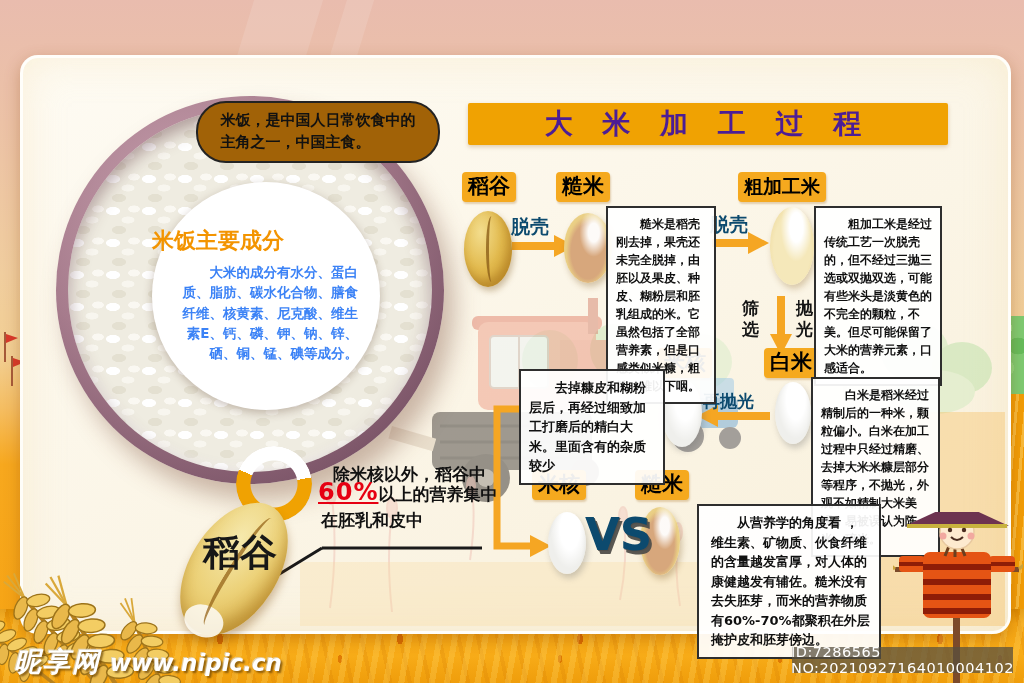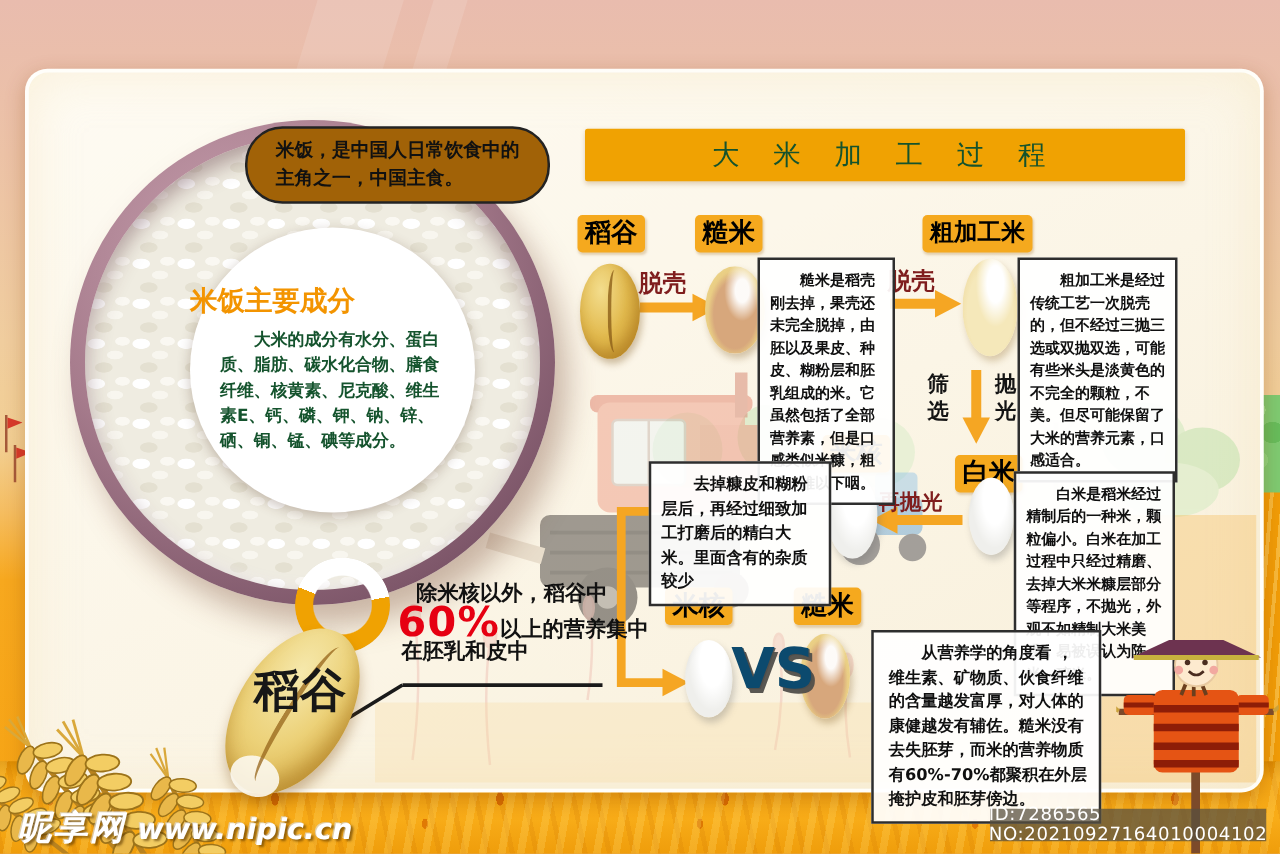--- a/index.html
+++ b/index.html
@@ -50,47 +50,47 @@
   .bubble{position:absolute;left:196px;top:101px;width:244px;height:62px;background:#a16207;
     border:2px solid #232323;border-radius:30px;box-sizing:border-box;
     display:flex;align-items:center;justify-content:center;}
   .bubble p{margin:0;padding:0 12px;font-size:15px;font-weight:bold;line-height:1.45;}
   
   .comp-circle{position:absolute;left:152px;top:182px;width:228px;height:228px;border-radius:50%;
     background:#fff;box-shadow:0 3px 10px rgba(80,50,30,.3);}
   .comp-title{position:absolute;left:0;top:44px;width:100%;text-align:left;
     font-size:22px;font-weight:bold;color:#f39400;}
   .comp-body{position:absolute;left:24px;top:80px;width:182px;font-size:13.5px;font-weight:bold;
-    line-height:1.5;text-indent:2em;color:#14532d;}
+    line-height:1.5;text-indent:2em;color:#3b82f6;text-align:right;}
   
   .donut{position:absolute;left:236px;top:446px;width:76px;height:76px;border-radius:50%;
     background:conic-gradient(from 80deg,#f0a202 0 212deg,#ffffff 212deg 360deg);
     -webkit-mask:radial-gradient(circle,transparent 0 23px,#000 24px);
             mask:radial-gradient(circle,transparent 0 23px,#000 24px);
     filter:drop-shadow(1px 2px 2px rgba(120,80,20,.35));}
   .callout-l1{position:absolute;left:333px;top:463px;font-size:17px;font-weight:bold;}
   .callout-l2{position:absolute;left:318px;top:478px;display:flex;align-items:baseline;}
-  .callout-pct{font-size:33px;font-weight:bold;color:#e60012;letter-spacing:1px;}
+  .callout-pct{font-size:24px;font-weight:bold;color:#e60012;letter-spacing:1px;text-decoration:underline;}
   .callout-rest{font-size:17px;font-weight:bold;}
   .callout-l3{position:absolute;left:321px;top:509px;font-size:17px;font-weight:bold;}
   
   .big-grain{position:absolute;left:190px;top:496px;width:88px;height:146px;border-radius:50%;
     transform:rotate(32deg);
     background:radial-gradient(ellipse at 38% 30%,#f6e9ad 0%,#ecd178 45%,#d9b04a 80%,#c89b38 100%);
     box-shadow:inset -6px -10px 14px rgba(150,100,20,.4),4px 6px 10px rgba(120,70,10,.35);}
   .big-grain::after{content:'';position:absolute;left:44%;top:7%;width:18%;height:86%;
     border-radius:50%;border-left:4px solid rgba(150,100,25,.75);}
   .big-grain::before{content:'';position:absolute;left:30%;bottom:-2%;width:46%;height:22%;
     border-radius:50%;background:rgba(252,248,238,.9);transform:rotate(-10deg);}
   .big-grain-label{position:absolute;left:203px;top:528px;font-size:37px;font-weight:bold;color:#171717;}
   
   .banner{position:absolute;left:468px;top:103px;width:480px;height:42px;background:#f0a202;
     display:flex;align-items:center;justify-content:center;border-radius:2px;
     box-shadow:0 2px 4px rgba(140,80,0,.25);}
-  .banner h1{margin:0;font-size:22px;font-weight:normal;letter-spacing:10px;color:#14532d;}
+  .banner h1{margin:0;font-size:28px;font-weight:bold;letter-spacing:10px;color:#4c1d95;}
   
   .chip{position:absolute;background:#f5a91e;color:#000;font-weight:bold;font-size:21px;
     line-height:1.2;padding:2px 6px 3px;border-radius:4px;box-shadow:1px 2px 2px rgba(150,90,0,.25);}
   .chip.small{font-size:19px;padding:3px 6px 4px;}
   
   .grain{position:absolute;border-radius:50%;}
   .g-paddy{background:radial-gradient(ellipse at 35% 28%,#f3dd8d 0%,#e2ba4e 48%,#cf9b2e 100%);
     box-shadow:inset -4px -7px 10px rgba(150,100,20,.45),2px 4px 6px rgba(120,80,20,.35);}
   .g-paddy::after{content:'';position:absolute;left:45%;top:6%;width:17%;height:88%;
     border-radius:50%;border-left:3px solid rgba(140,95,25,.8);}
@@ -104,21 +104,21 @@
     box-shadow:2px 4px 6px rgba(140,100,30,.3);}
   .g-white{background:
     radial-gradient(ellipse at 58% 28%,#ffffff 0 32%,rgba(255,255,255,0) 62%),
     radial-gradient(ellipse at 45% 62%,#efefec 0 55%,#d7d7d2 100%);
     box-shadow:2px 4px 6px rgba(110,110,110,.32);}
   
   .box{position:absolute;background:rgba(255,255,255,.93);border:2px solid #2e2e2e;
     padding:7px 8px;font-size:12.5px;font-weight:bold;line-height:1.5;color:#101010;
     text-indent:2em;box-sizing:border-box;}
   
-  .alabel{position:absolute;font-size:19px;font-weight:bold;color:#7f1d1d;}
+  .alabel{position:absolute;font-size:19px;font-weight:bold;color:#0c4a6e;}
   .vlabel{position:absolute;width:20px;font-size:17px;font-weight:bold;line-height:1.25;
     word-break:break-all;color:#141414;}
   
   .vs-text{position:absolute;left:585px;top:508px;font-size:45px;font-weight:bold;color:#0c4a6e;
     text-shadow:3px 4px 0 rgba(80,78,74,.95),1px 1px 0 #5a5854;}
   
   .watermark{position:absolute;left:14px;top:644px;display:flex;align-items:baseline;gap:9px;
     color:#fff;font-style:italic;font-weight:bold;
     text-shadow:2px 2px 2px rgba(90,55,0,.65),-1px -1px 0 rgba(220,220,220,.7);}
   .wm-cn{font-size:27px;letter-spacing:2px;}
@@ -253,21 +253,21 @@
   <div class="big-grain"></div>
   <div class="big-grain-label">稻谷</div>
 
   <div class="banner">
     <h1>大 米 加 工 过 程</h1>
   </div>
 
   <div class="chip" style="left:462px;top:172px;">稻谷</div>
   <div class="chip" style="left:556px;top:172px;">糙米</div>
   <div class="chip small" style="left:738px;top:172px;">粗加工米</div>
-  <div class="chip" style="left:764px;top:364px;">白米</div>
+  <div class="chip" style="left:764px;top:348px;">白米</div>
   <div class="chip" style="left:658px;top:348px;">米核</div>
   <div class="chip" style="left:532px;top:470px;">米核</div>
   <div class="chip" style="left:635px;top:470px;">糙米</div>
 
   <div class="grain g-paddy" style="left:464px;top:211px;width:48px;height:76px;"></div>
   <div class="grain g-brown" style="left:564px;top:213px;width:48px;height:70px;"></div>
   <div class="grain g-cream" style="left:770px;top:207px;width:44px;height:78px;"></div>
   <div class="grain g-white" style="left:775px;top:382px;width:36px;height:62px;"></div>
   <div class="grain g-white" style="left:662px;top:379px;width:40px;height:68px;"></div>
   <div class="grain g-white" style="left:548px;top:512px;width:38px;height:62px;"></div>

